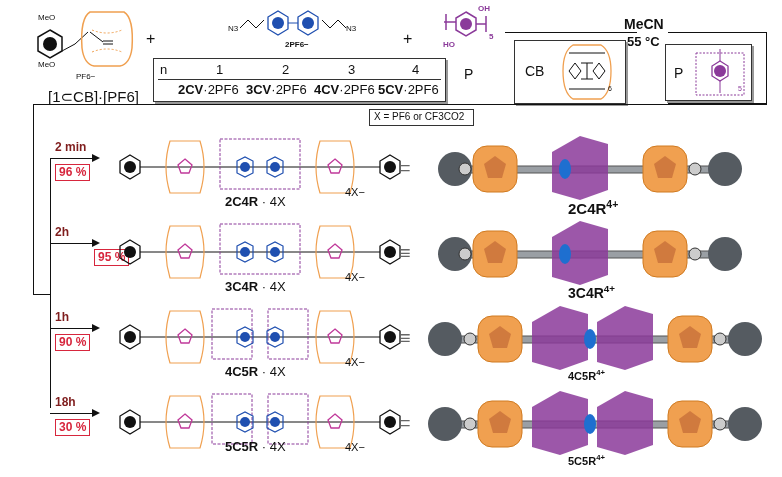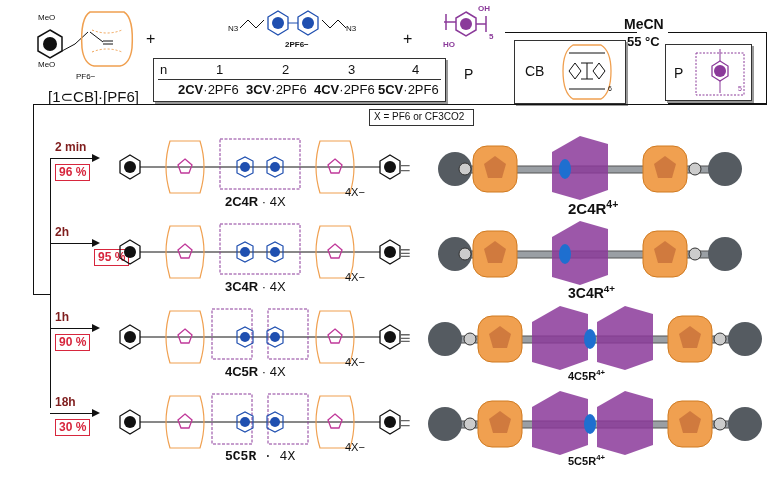--- a/index.html
+++ b/index.html
@@ -264,21 +264,21 @@
         <polygon points="85,24 92,30 89,38 81,38 78,30" fill="none" stroke="#c0399a" stroke-width="1.3"></polygon>
         <path d="M220,6 Q212,32 220,58 L250,58 Q258,32 250,6 Z" fill="none" stroke="#f0a050" stroke-width="1.2"></path>
         <polygon points="235,24 242,30 239,38 231,38 228,30" fill="none" stroke="#c0399a" stroke-width="1.3"></polygon>
         <rect x="112" y="4" width="40" height="50" fill="none" stroke="#8b3a9a" stroke-dasharray="3,1.5"></rect>
         <rect x="168" y="4" width="40" height="50" fill="none" stroke="#8b3a9a" stroke-dasharray="3,1.5"></rect>
         <polygon points="137,26 145,22 153,26 153,38 145,42 137,38" fill="none" stroke="#1f4fb0" stroke-width="1.2"></polygon>
         <circle cx="145" cy="32" r="5" fill="#1f4fb0"></circle>
         <polygon points="167,26 175,22 183,26 183,38 175,42 167,38" fill="none" stroke="#1f4fb0" stroke-width="1.2"></polygon>
         <circle cx="175" cy="32" r="5" fill="#1f4fb0"></circle>
       </svg>
-    <span class="t lbl pname" style="left: 225px; top: 449px; font-family: Liberation Mono, monospace;"><b class="nm">5C5R</b><span class="sl"> · 4X</span></span>
+    <span class="t lbl pname" style="left: 225px; top: 439px;"><b class="nm">5C5R</b><span class="sl"> · 4X</span></span>
     <span class="t counter" style="font-size: 11px; left: 345px; top: 441px;">4X−</span>
     <span class="t equiv" style="font-size: 18px; color: rgb(102, 102, 102); left: 400px; top: 413px;">=</span>
     <svg class="cartoon" width="320" height="70" style="left: 425px; top: 389px;">
         <rect x="20" y="32" width="300" height="7" fill="#9a9fa4" stroke="#555"></rect>
         <circle cx="20" cy="35" r="17" fill="#555b61"></circle>
         <circle cx="320" cy="35" r="17" fill="#555b61"></circle>
         <rect x="53" y="12" width="44" height="46" rx="14" fill="#f0a050" stroke="#d07a20"></rect>
         <polygon points="75,22 86,30 82,44 68,44 64,30" fill="#c8703a" opacity="0.8"></polygon>
         <rect x="243" y="12" width="44" height="46" rx="14" fill="#f0a050" stroke="#d07a20"></rect>
         <polygon points="265,22 276,30 272,44 258,44 254,30" fill="#c8703a" opacity="0.8"></polygon>

